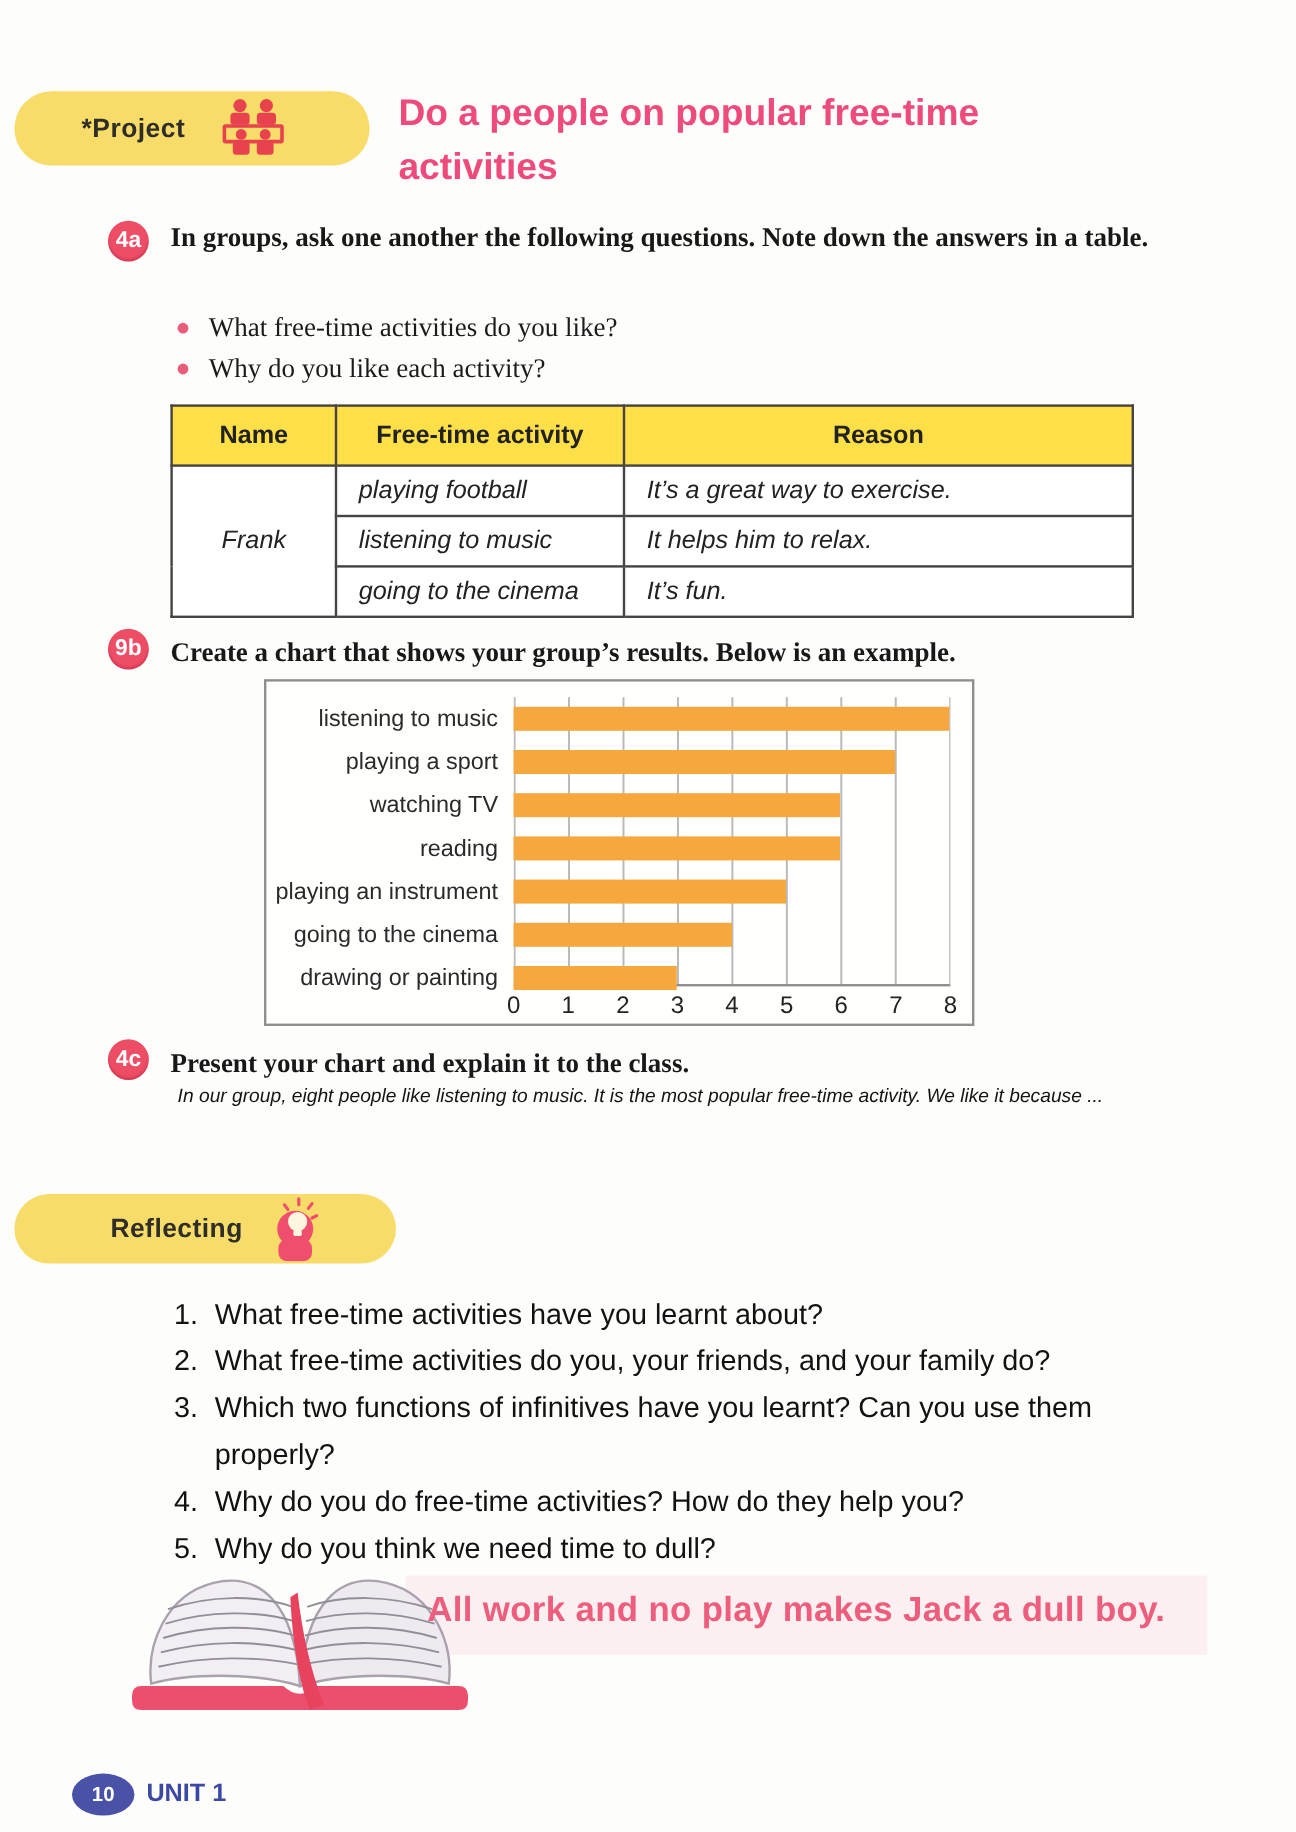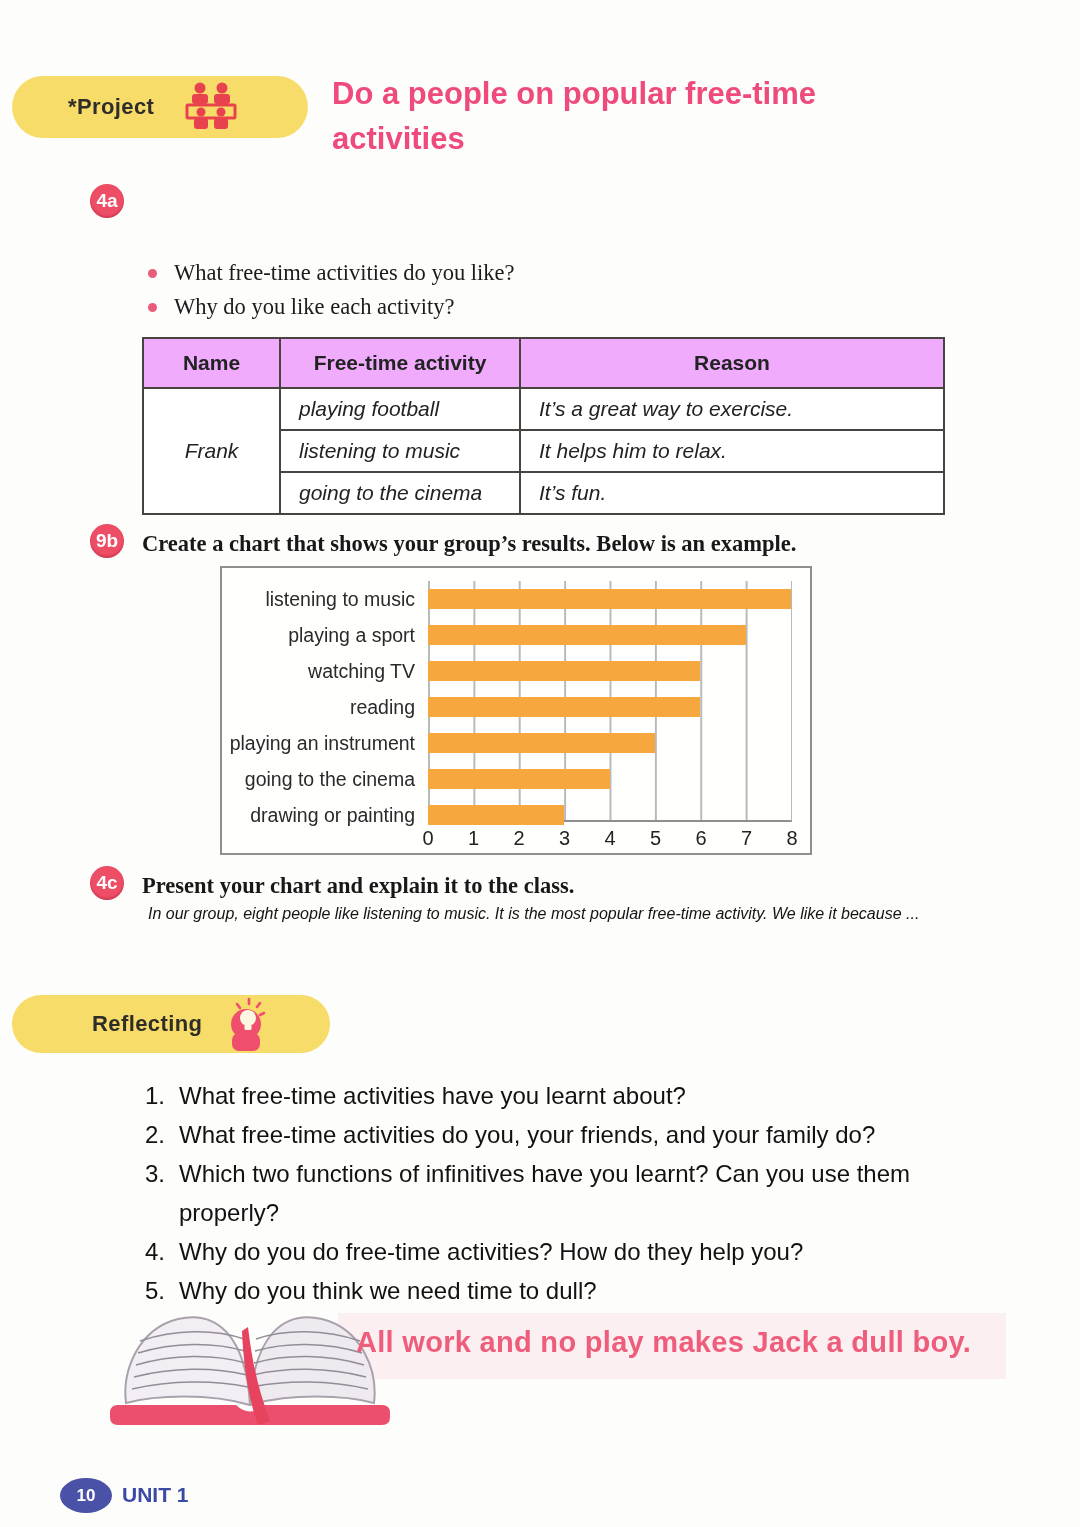--- a/index.html
+++ b/index.html
@@ -48,21 +48,21 @@
   }
   .bullets .dot { width:9px; height:9px; border-radius:50%; background:#e85d7a; margin-right:17px; flex:none; }
 
   
   .survey-table {
     position:absolute; left:142px; top:337px; border-collapse:collapse;
     background:#fff;
   }
   .survey-table th, .survey-table td { border:2px solid #474340; }
   .survey-table th {
-    background:#f0abfc; font-size:21px; font-weight:700; color:#222;
+    background:#fde047; font-size:21px; font-weight:700; color:#222;
     height:48px; text-align:center; padding:0 10px;
   }
   .survey-table td {
     height:40px; font-size:21px; font-style:italic; color:#222;
     padding:0 0 0 18px; text-align:left;
   }
   .col-name { width:115px; } .col-act { width:218px; } .col-reason { width:402px;margin-top:23px; }
   .name-cell { text-align:center !important; padding:0 !important; }
 
   
@@ -138,20 +138,21 @@
           <rect x="13" y="37" width="14" height="11" rx="3"></rect>
         <circle cx="40" cy="31" r="4.5"></circle>
           <rect x="33" y="37" width="14" height="11" rx="3"></rect>
       </g>
       <rect x="6" y="24" width="48" height="13" rx="1" fill="none" stroke="#e8424f" stroke-width="3"></rect>
     </svg>
   </div>
   <h1 class="page-title">Do a people on popular free-time activities</h1>
 
   <span class="badge b4a">4a</span>
+  <p class="serif-bold" id="inst-4a">In groups, ask one another the following questions. Note down the answers in a table.</p>
   <ul class="bullets" id="bullet-list">
       <li>
         <span class="dot"></span>
         <span>What free-time activities do you like?</span>
       </li>
       <li>
         <span class="dot"></span>
         <span>Why do you like each activity?</span>
       </li>
     </ul>

